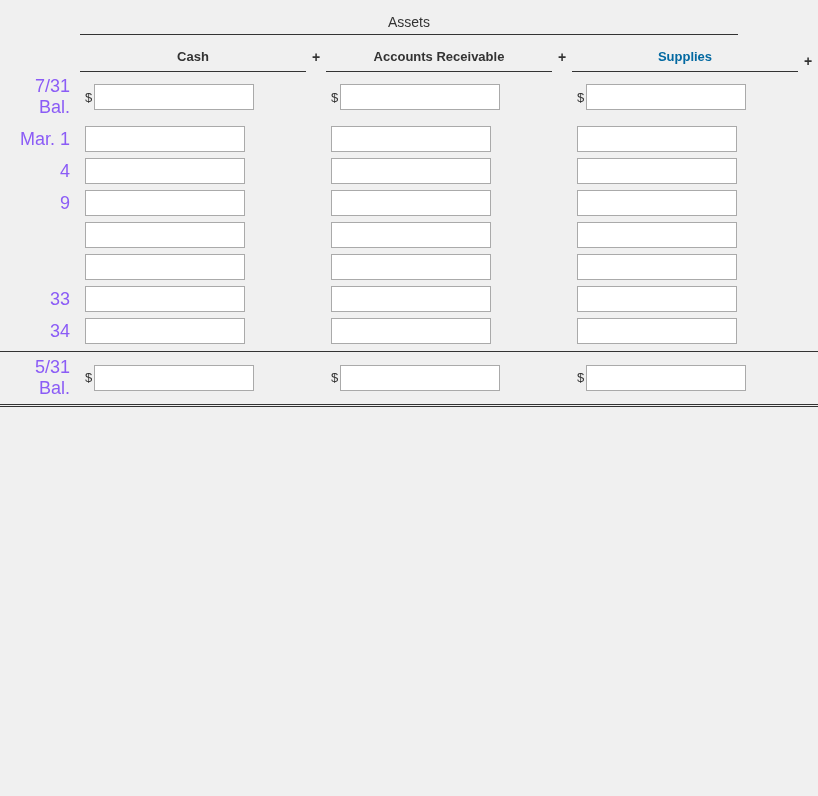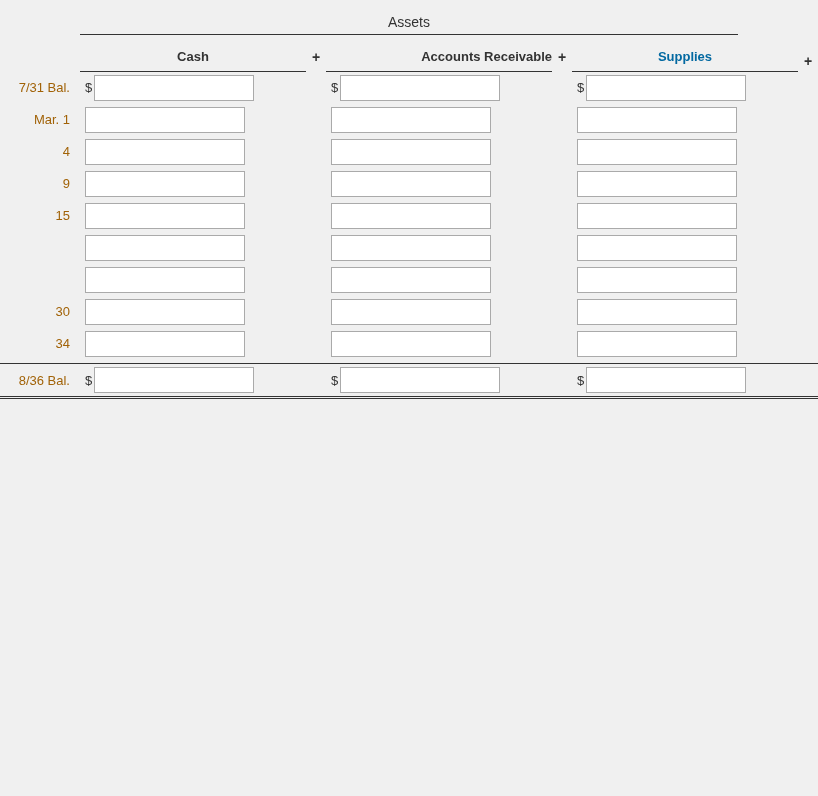--- a/index.html
+++ b/index.html
@@ -56,21 +56,21 @@
     }
 
     .col-cash-header {
       text-align: center;
       font-weight: bold;
       padding-bottom: 4px;
       color: #333;
     }
 
     .col-ar-header {
-      text-align: right;
+      text-align: center;
       font-weight: bold;
       padding-bottom: 4px;
       color: #333;
     }
 
     .col-supplies-header {
       text-align: center;
       font-weight: bold;
       padding-bottom: 4px;
       color: #0369a1;
@@ -127,22 +127,22 @@
     .balance-row-bottom td {
       border-bottom: 3px double #333;
     }
 
     .row-label-cell {
       text-align: right;
       padding-right: 10px;
       padding-top: 5px;
       padding-bottom: 5px;
       vertical-align: middle;
-      color: #a16207;
-      font-size: 13px;
+      color: #8b5cf6;
+      font-size: 18px;
     }
 
     .end-plus {
       width: 20px;
       text-align: center;
       vertical-align: top;
       padding-top: 8px;
       font-size: 14px;
     }
   </style>
@@ -265,41 +265,20 @@
             </td>
             <td class="plus-sign"></td>
             <td class="input-cell">
               <div class="cell-wrapper">
                 <input type="text" style="">
               </div>
             </td>
             <td class="end-plus"></td>
           </tr>
           <tr>
-            <td class="row-label-cell">15</td>
-            <td class="input-cell">
-              <div class="cell-wrapper">
-                <input type="text" style="">
-              </div>
-            </td>
-            <td class="plus-sign"></td>
-            <td class="input-cell">
-              <div class="cell-wrapper">
-                <input type="text" style="">
-              </div>
-            </td>
-            <td class="plus-sign"></td>
-            <td class="input-cell">
-              <div class="cell-wrapper">
-                <input type="text" style="">
-              </div>
-            </td>
-            <td class="end-plus"></td>
-          </tr>
-          <tr>
             <td class="row-label-cell"></td>
             <td class="input-cell">
               <div class="cell-wrapper">
                 <input type="text" style="">
               </div>
             </td>
             <td class="plus-sign"></td>
             <td class="input-cell">
               <div class="cell-wrapper">
                 <input type="text" style="">
@@ -328,21 +307,21 @@
             </td>
             <td class="plus-sign"></td>
             <td class="input-cell">
               <div class="cell-wrapper">
                 <input type="text" style="">
               </div>
             </td>
             <td class="end-plus"></td>
           </tr>
           <tr>
-            <td class="row-label-cell">30</td>
+            <td class="row-label-cell">33</td>
             <td class="input-cell">
               <div class="cell-wrapper">
                 <input type="text" style="">
               </div>
             </td>
             <td class="plus-sign"></td>
             <td class="input-cell">
               <div class="cell-wrapper">
                 <input type="text" style="">
               </div>
@@ -371,21 +350,21 @@
             <td class="plus-sign"></td>
             <td class="input-cell">
               <div class="cell-wrapper">
                 <input type="text" style="">
               </div>
             </td>
             <td class="end-plus"></td>
           </tr>
           <tr style="height: 4px;"></tr>
           <tr class="balance-row balance-row-bottom">
-            <td class="row-label-cell">8/36 Bal.</td>
+            <td class="row-label-cell">5/31 Bal.</td>
             <td class="input-cell">
               <div class="cell-wrapper">
                 <span class="dollar-sign">$</span>
                 <input type="text" style="">
               </div>
             </td>
             <td class="plus-sign"></td>
             <td class="input-cell">
               <div class="cell-wrapper">
                 <span class="dollar-sign">$</span>

